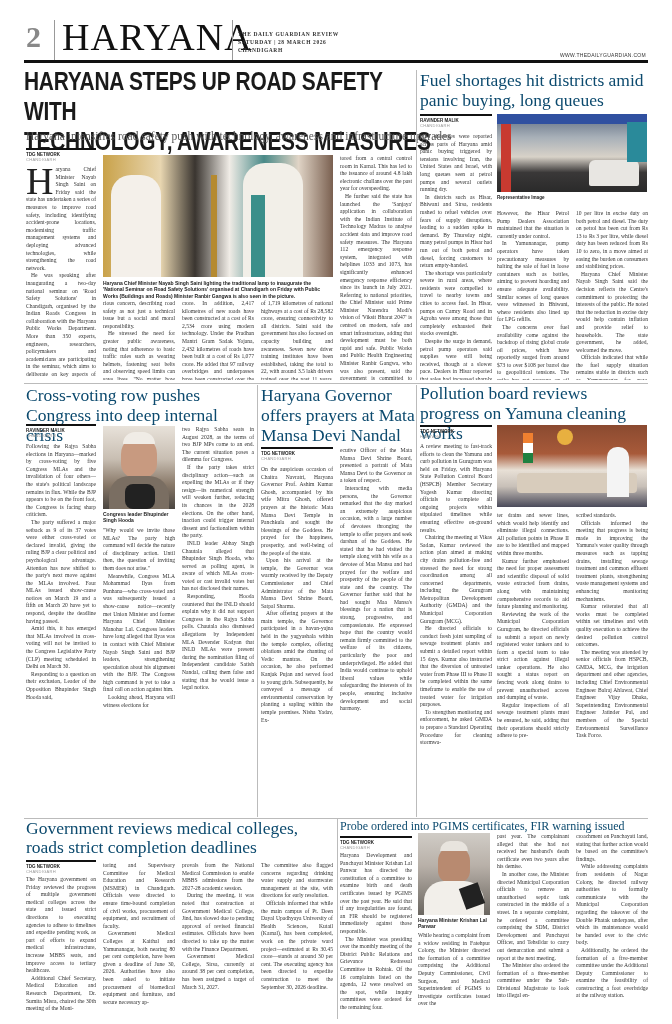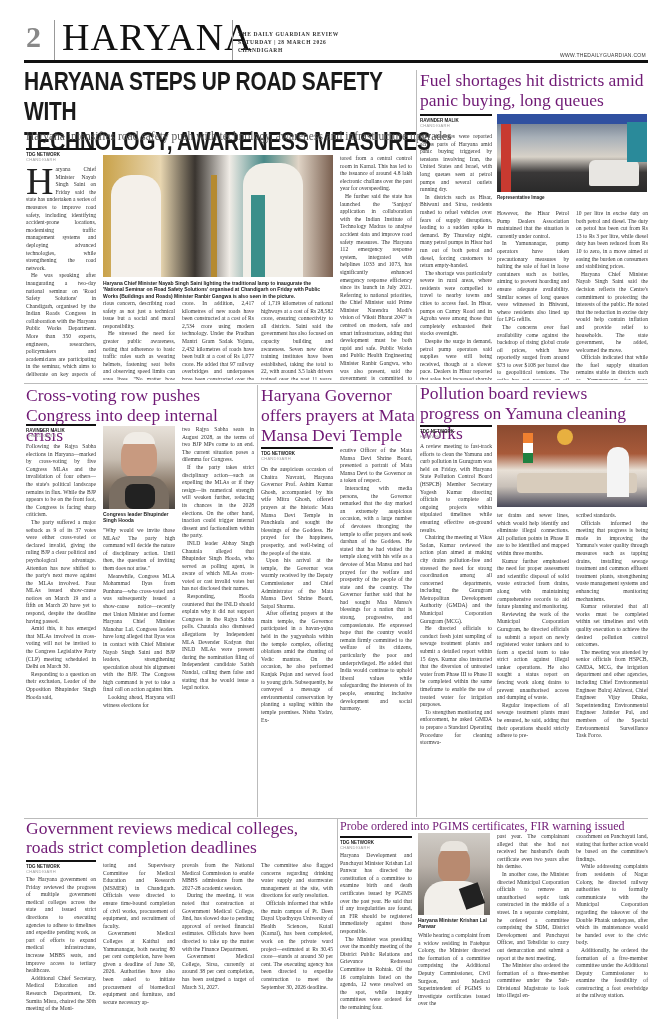--- a/index.html
+++ b/index.html
@@ -23,21 +23,21 @@
   .byline-name { font-size: 4.5px; font-weight: bold; color: #222; margin-top: 2px; }
   .byline-loc { font-size: 4px; color: #999; letter-spacing: 0.3px; }
 
   .col { font-family: "Liberation Serif", serif; font-size: 5.6px; line-height: 7.6px; color: #333; text-align: justify; overflow: hidden; }
   .col p { text-indent: 5px; }
   .dropcap { float: left; font-size: 38px; line-height: 30px; margin-right: 2px; font-family: "Liberation Serif", serif; color: #222; }
 
   .photo { background: #6b5a4a; overflow: hidden; }
   .caption { font-family: "Liberation Sans", sans-serif; font-size: 5px; font-weight: bold; line-height: 6.4px; color: #222; }
 
-  .headline-serif { font-family: "Liberation Serif", serif; color: #701a75; }
+  .headline-serif { font-family: "Liberation Serif", serif; color: #0c4a6e; }
   .vrule { width: 1px; background: #bbb; }
   .hrule { height: 1px; background: #bbb; }
 </style>
 </head>
 <body>
 
 <div class="abs page-num">2</div>
 <div class="abs mast-sep1"></div>
 <div class="abs section-title">HARYANA</div>
 <div class="abs mast-sep2"></div>
@@ -149,21 +149,21 @@
   <p>Looking ahead, Haryana will witness elections for</p>
 </div>
 <div class="abs col" style="left:182px;top:426px;width:72px;height:391px;">
   <span>two Rajya Sabha seats in August 2028, as the terms of two BJP MPs come to an end. The current situation poses a dilemma for Congress.</span>
   <p>If the party takes strict disciplinary action—such as expelling the MLAs or if they resign—its numerical strength will weaken further, reducing its chances in the 2028 elections. On the other hand, inaction could trigger internal dissent and factionalism within the party.</p>
   <p>INLD leader Abhay Singh Chautala alleged that Bhupinder Singh Hooda, who served as polling agent, is aware of which MLAs cross-voted or cast invalid votes but has not disclosed their names.</p>
   <p>Responding, Hooda countered that the INLD should explain why it did not support Congress in the Rajya Sabha polls. Chautala also dismissed allegations by Independent MLA Devender Kadyan that INLD MLAs were present during the nomination filing of Independent candidate Satish Nandal, calling them false and stating that he would issue a legal notice.</p>
 </div>
 
 <div class="abs vrule" style="left:257px;top:385px;height:432px;"></div>
-<div class="abs headline-serif" style="left:261px;top:385px;width:155px;font-size:17.5px;line-height:20px;">Haryana Governor offers prayers at Mata Mansa Devi Temple</div>
+<div class="abs headline-serif" style="left:261px;top:385px;width:155px;font-size:17.5px;line-height:20px;">Haryana Governor offers prayers at Mata Mansa Devi Nandal</div>
 <div class="abs byline-block" style="left:261px;top:447px;width:72px;">
   <div class="byline-rule"></div>
   <div class="byline-name">TDG NETWORK</div>
   <div class="byline-loc">CHANDIGARH</div>
 </div>
 <div class="abs col" style="left:261px;top:466px;width:72px;height:351px;">
   <span>On the auspicious occasion of Chaitra Navratri, Haryana Governor Prof. Ashim Kumar Ghosh, accompanied by his wife Mitra Ghosh, offered prayers at the historic Mata Mansa Devi Temple in Panchkula and sought the blessings of the Goddess. He prayed for the happiness, prosperity, and well-being of the people of the state.</span>
   <p>Upon his arrival at the temple, the Governor was warmly received by the Deputy Commissioner and Chief Administrator of the Mata Mansa Devi Shrine Board, Satpal Sharma.</p>
   <p>After offering prayers at the main temple, the Governor participated in a havan-yajna held in the yagyashala within the temple complex, offering oblations amid the chanting of Vedic mantras. On the occasion, he also performed Kanjak Pujan and served food to young girls. Subsequently, he conveyed a message of environmental conservation by planting a sapling within the temple premises. Nisha Yadav, Ex-</p>
 </div>

